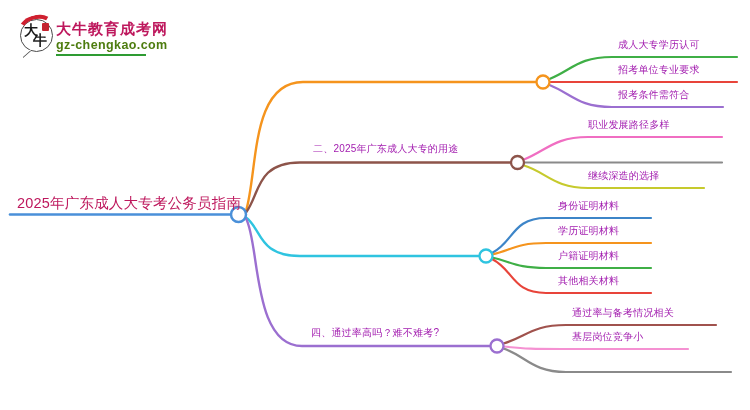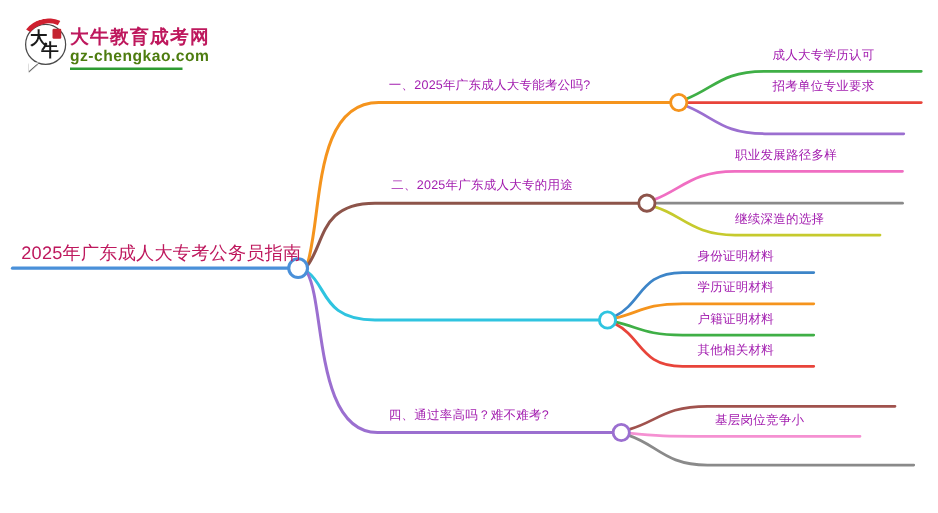--- a/index.html
+++ b/index.html
@@ -90,30 +90,31 @@
       </div>
       <div class="tail"></div>
     </div>
     <div class="logo-name" style="color: #be185d;">大牛教育成考网</div>
     <div class="logo-url" style="color: #4d7c0f;">gz-chengkao.com</div>
     <div class="logo-rule" style="background: rgb(46, 155, 51);"></div>
   </div>
 
   <div class="label root" style="left:17px;top:195px;">2025年广东成人大专考公务员指南</div>
 
-  <div class="label" style="left:311px;top:63px;">一、2025年广东成人大专能考公吗?</div>
   <div class="label" style="left:313px;top:143px;">二、2025年广东成人大专的用途</div>
   <div class="label" style="left:311px;top:327px;">四、通过率高吗？难不难考?</div>
 
   <div class="label" style="left:618px;top:39px;">成人大专学历认可</div>
   <div class="label" style="left:618px;top:64px;">招考单位专业要求</div>
+  <div class="label" style="left:618px;top:89px;">报考条件需符合</div>
 
   <div class="label" style="left:588px;top:119px;">职业发展路径多样</div>
   <div class="label" style="left:588px;top:170px;">继续深造的选择</div>
 
   <div class="label" style="left:558px;top:200px;">身份证明材料</div>
   <div class="label" style="left:558px;top:225px;">学历证明材料</div>
   <div class="label" style="left:558px;top:250px;">户籍证明材料</div>
   <div class="label" style="left:558px;top:275px;">其他相关材料</div>
 
+  <div class="label" style="left:572px;top:307px;">通过率与备考情况相关</div>
   <div class="label" style="left:572px;top:331px;">基层岗位竞争小</div>
 
 </div>
 
 </body></html>

